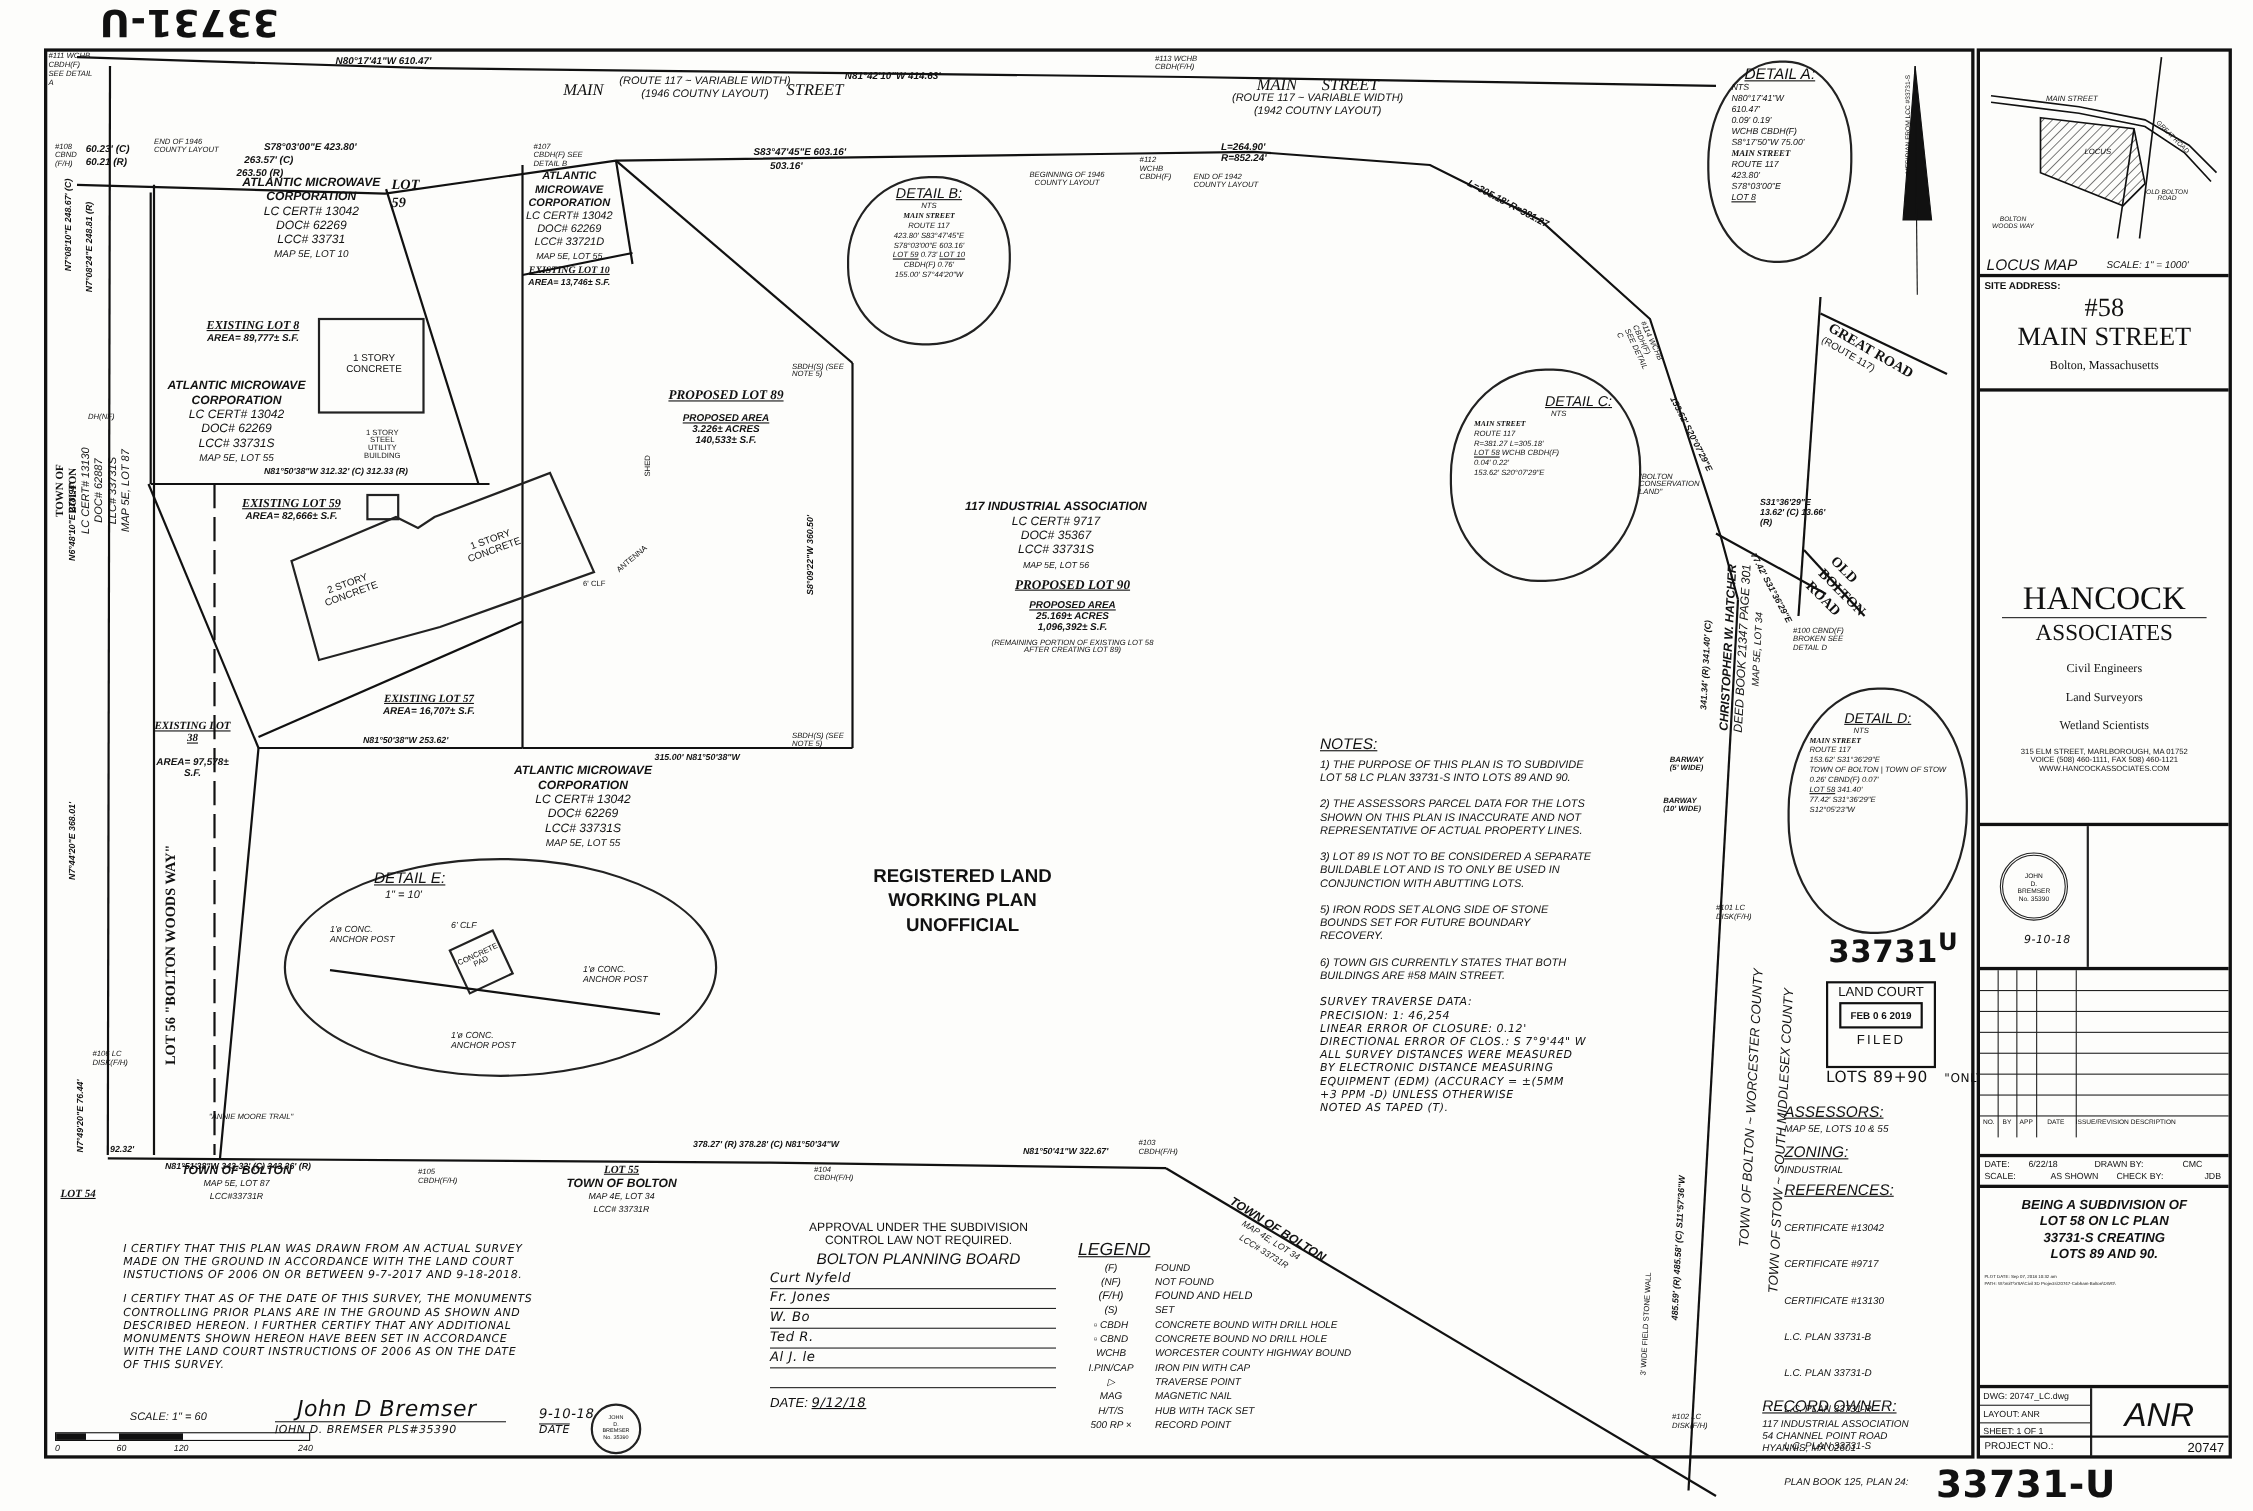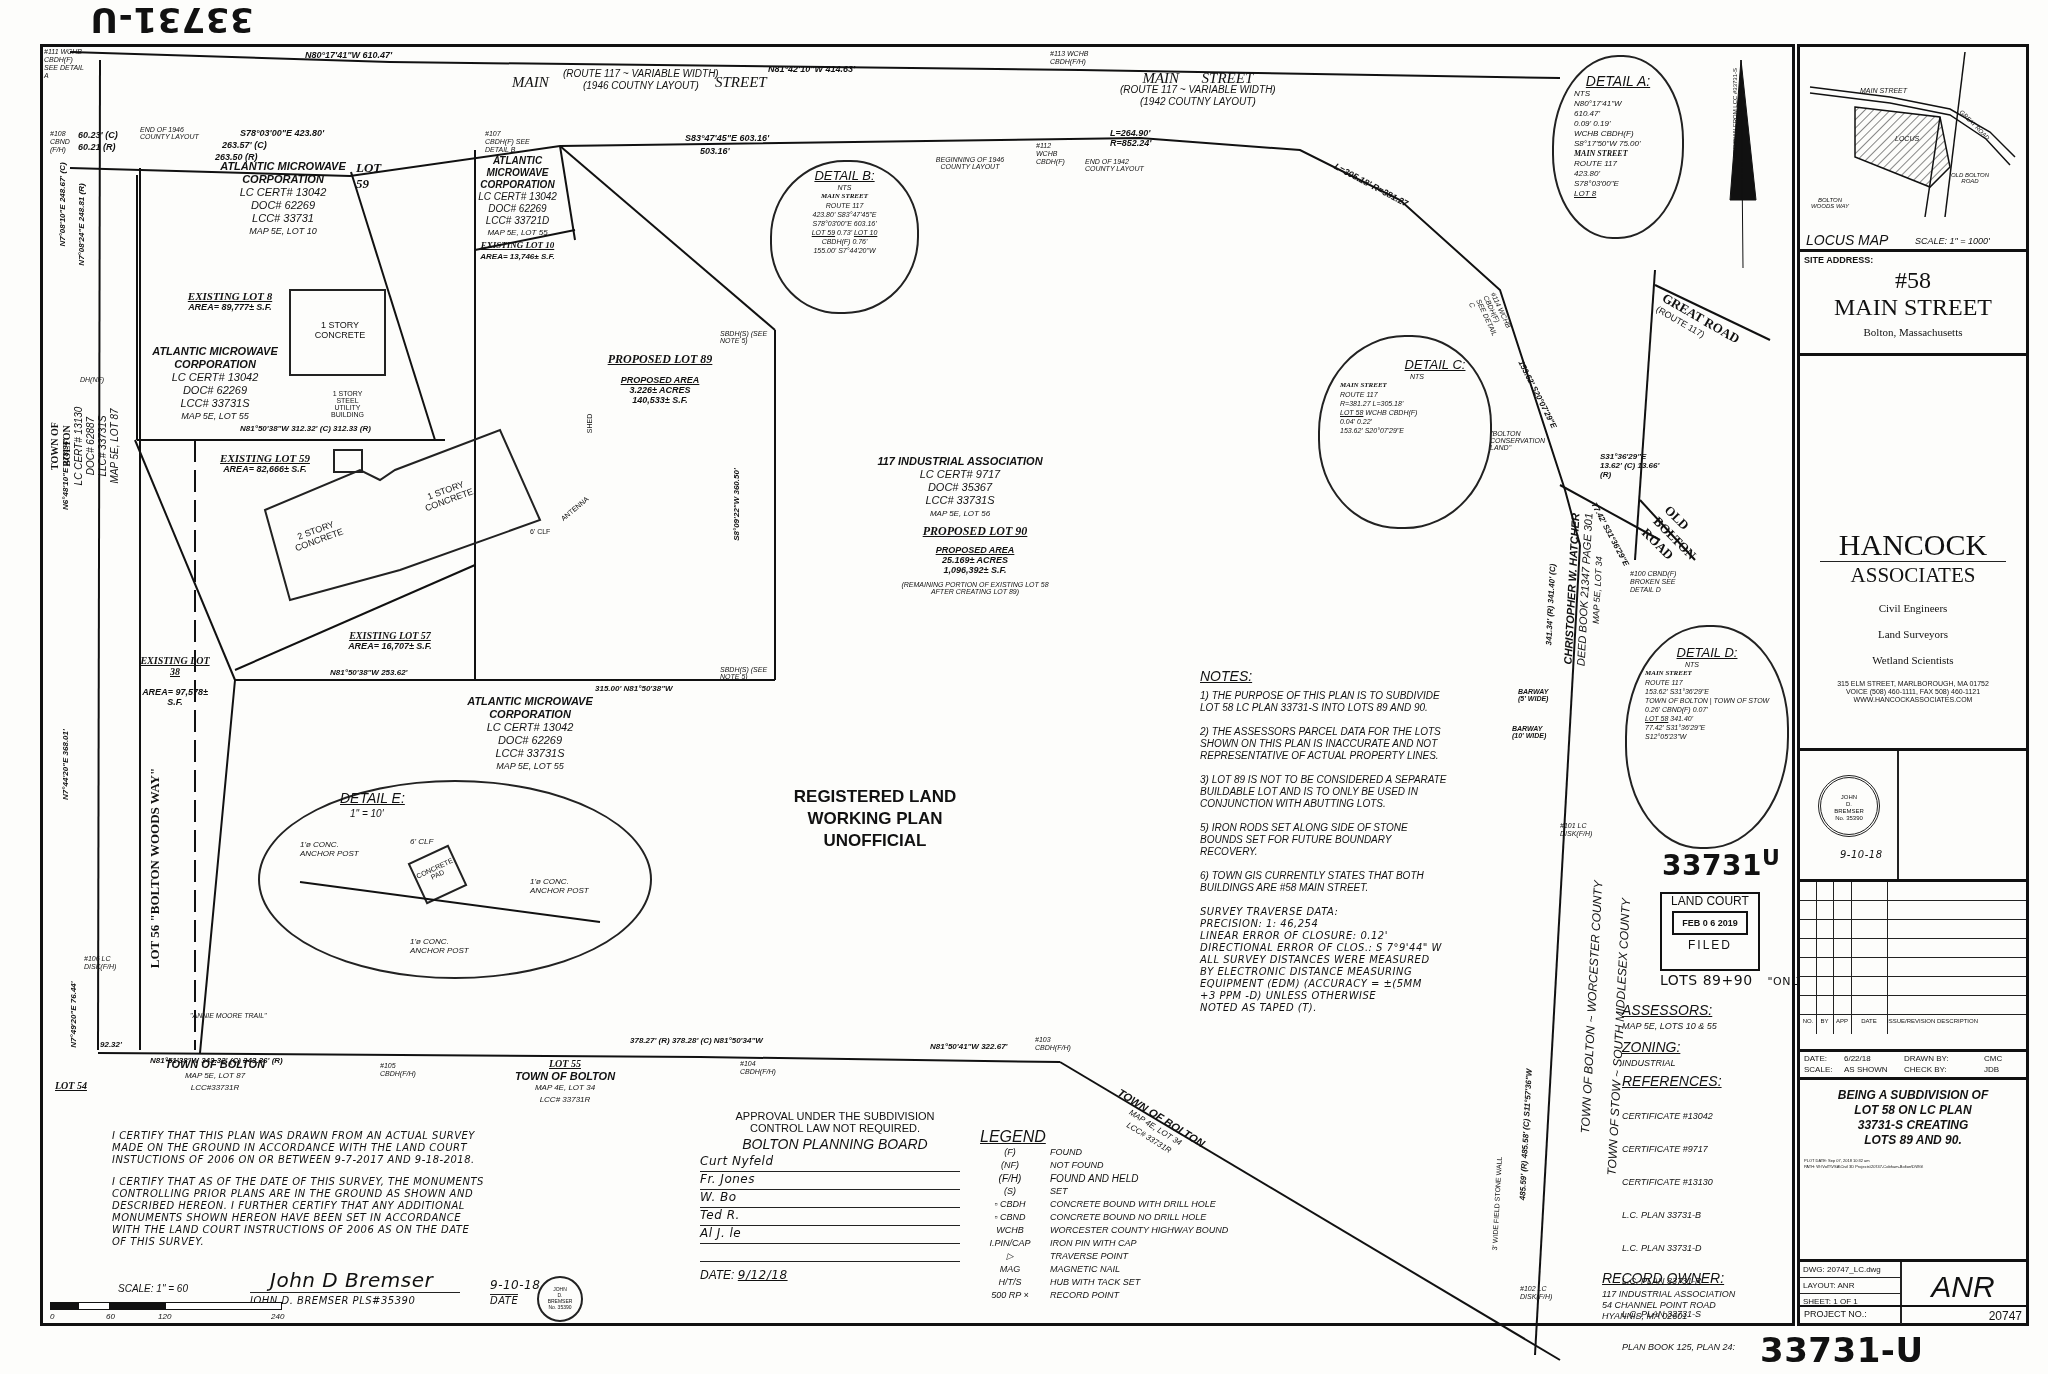--- a/index.html
+++ b/index.html
@@ -263,21 +263,21 @@
 <div class="abs" style="left:558px;top:505px;font-size:7px;transform:rotate(-40deg);">ANTENNA</div>
 <div class="abs" style="left:530px;top:528px;font-size:7px;">6' CLF</div>
 
 <div class="abs" style="left:790px;top:786px;text-align:center;width:170px;font-size:17px;font-weight:bold;line-height:22px;">
   <div>REGISTERED LAND</div>
   <div>WORKING PLAN</div>
   <div>UNOFFICIAL</div>
 </div>
 
 <div class="cloud" style="left:1552px;top:55px;width:128px;height:180px;">
-  <div class="ital u" style="text-align:center;font-size:14px;margin-top:16px;">DETAIL A:</div>
+  <div class="ital u" style="text-align:center;font-size:14px;margin-top:2px;">DETAIL A:</div>
   <div class="ital" style="font-size:8px;line-height:10px;padding-left:20px;">
     <div>NTS</div>
     <div>N80°17'41"W</div>
     <div>610.47'</div>
     <div><span>0.09'</span> <span>0.19'</span></div>
     <div>WCHB CBDH(F)</div>
     <div><span>S8°17'50"W</span> <span>75.00'</span></div>
     <div class="serif bold">MAIN STREET</div>
     <div>ROUTE 117</div>
     <div>423.80'</div>
@@ -583,21 +583,21 @@
   </div>
 
   <div class="tb-cell" style="top:1005px;height:28px;font-size:8px;text-align:left;">
     <div style="display:flex;padding:2px 4px;">
         <span style="width:40px;">DATE:</span>
         <span style="width:60px;">6/22/18</span>
         <span style="width:80px;">DRAWN BY:</span>
         <span>CMC</span>
       </div>
     <div style="display:flex;padding:0 4px;">
-        <span style="width:40px;">SCALE:</span>
+        <span style="width:60px;">SCALE:</span>
         <span style="width:60px;">AS SHOWN</span>
         <span style="width:80px;">CHECK BY:</span>
         <span>JDB</span>
       </div>
   </div>
 
   <div class="tb-cell" style="top:1033px;height:182px;">
     <div style="font-size:12px;font-weight:bold;font-style:italic;line-height:15px;margin-top:8px;">
       <div>BEING A SUBDIVISION OF</div>
       <div>LOT 58 ON LC PLAN</div>

